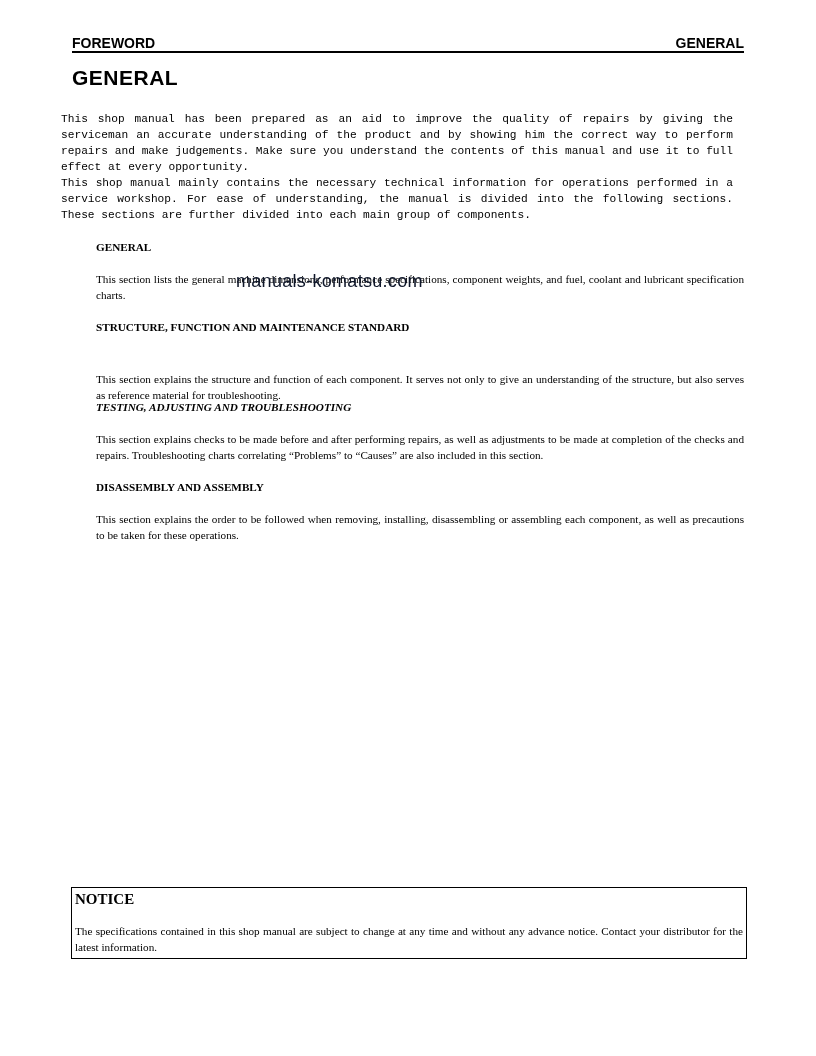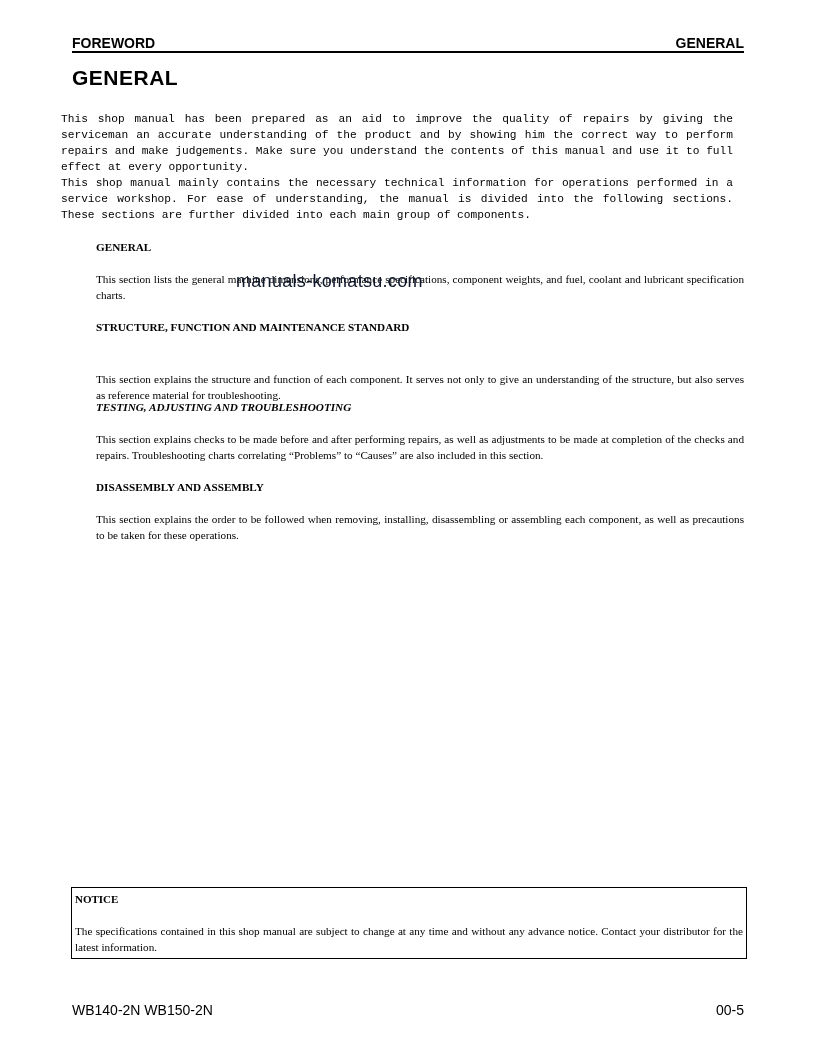--- a/index.html
+++ b/index.html
@@ -31,21 +31,21 @@
       position: absolute; left: 236px; top: 268px;
       font-family: "Liberation Sans", sans-serif; font-size: 18px; color: #0f172a;
       letter-spacing: 0.3px; line-height: 26px; pointer-events: none;
     }
     .notice {
       position: absolute; left: 71px; top: 887px; width: 670px; height: 70px;
       border: 1px solid #000; padding: 0 2px; box-sizing: content-box;
     }
     .notice-title {
       position: absolute; left: 3px; top: 3px;
-      font-family: "Liberation Serif", serif; font-weight: bold; font-size: 11px; line-height: 16px;
+      font-family: "Liberation Serif", serif; font-weight: bold; font-size: 15px; line-height: 16px;
     }
     .notice-text { position: absolute; left: 3px; top: 35px; width: 668px; }
     .footer {
       position: absolute; left: 72px; top: 1002px; width: 672px;
       font-family: "Liberation Sans", sans-serif; font-size: 14px;
       display: flex; justify-content: space-between;
     }
   </style>
 </head>
 <body>
@@ -74,18 +74,14 @@
   <div class="sec-head" style="top:479px;">DISASSEMBLY AND ASSEMBLY</div>
   <p class="body-text sec" style="top:511px;">This section explains the order to be followed when removing, installing, disassembling or assembling each component, as well as precautions to be taken for these operations.</p>
 
   <div class="watermark">manuals-komatsu.com</div>
 
   <div class="notice">
     <div class="notice-title">NOTICE</div>
     <p class="body-text notice-text">The specifications contained in this shop manual are subject to change at any time and without any advance notice. Contact your distributor for the latest information.</p>
   </div>
 
-  <div class="footer">
-    <span>WB140-2N WB150-2N</span>
-    <span>00-5</span>
-  </div>
 
 </div>
 
 </body></html>

